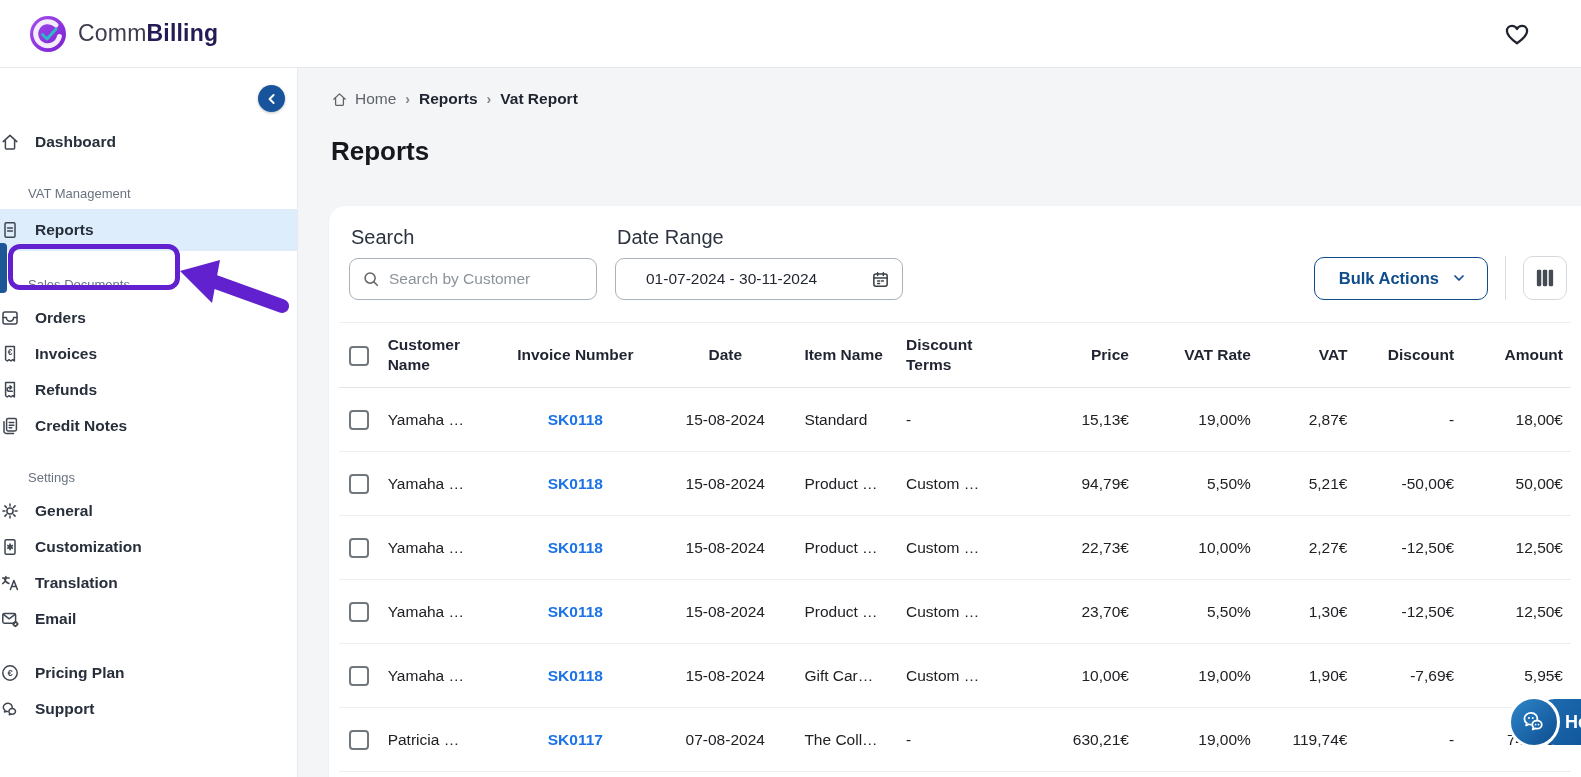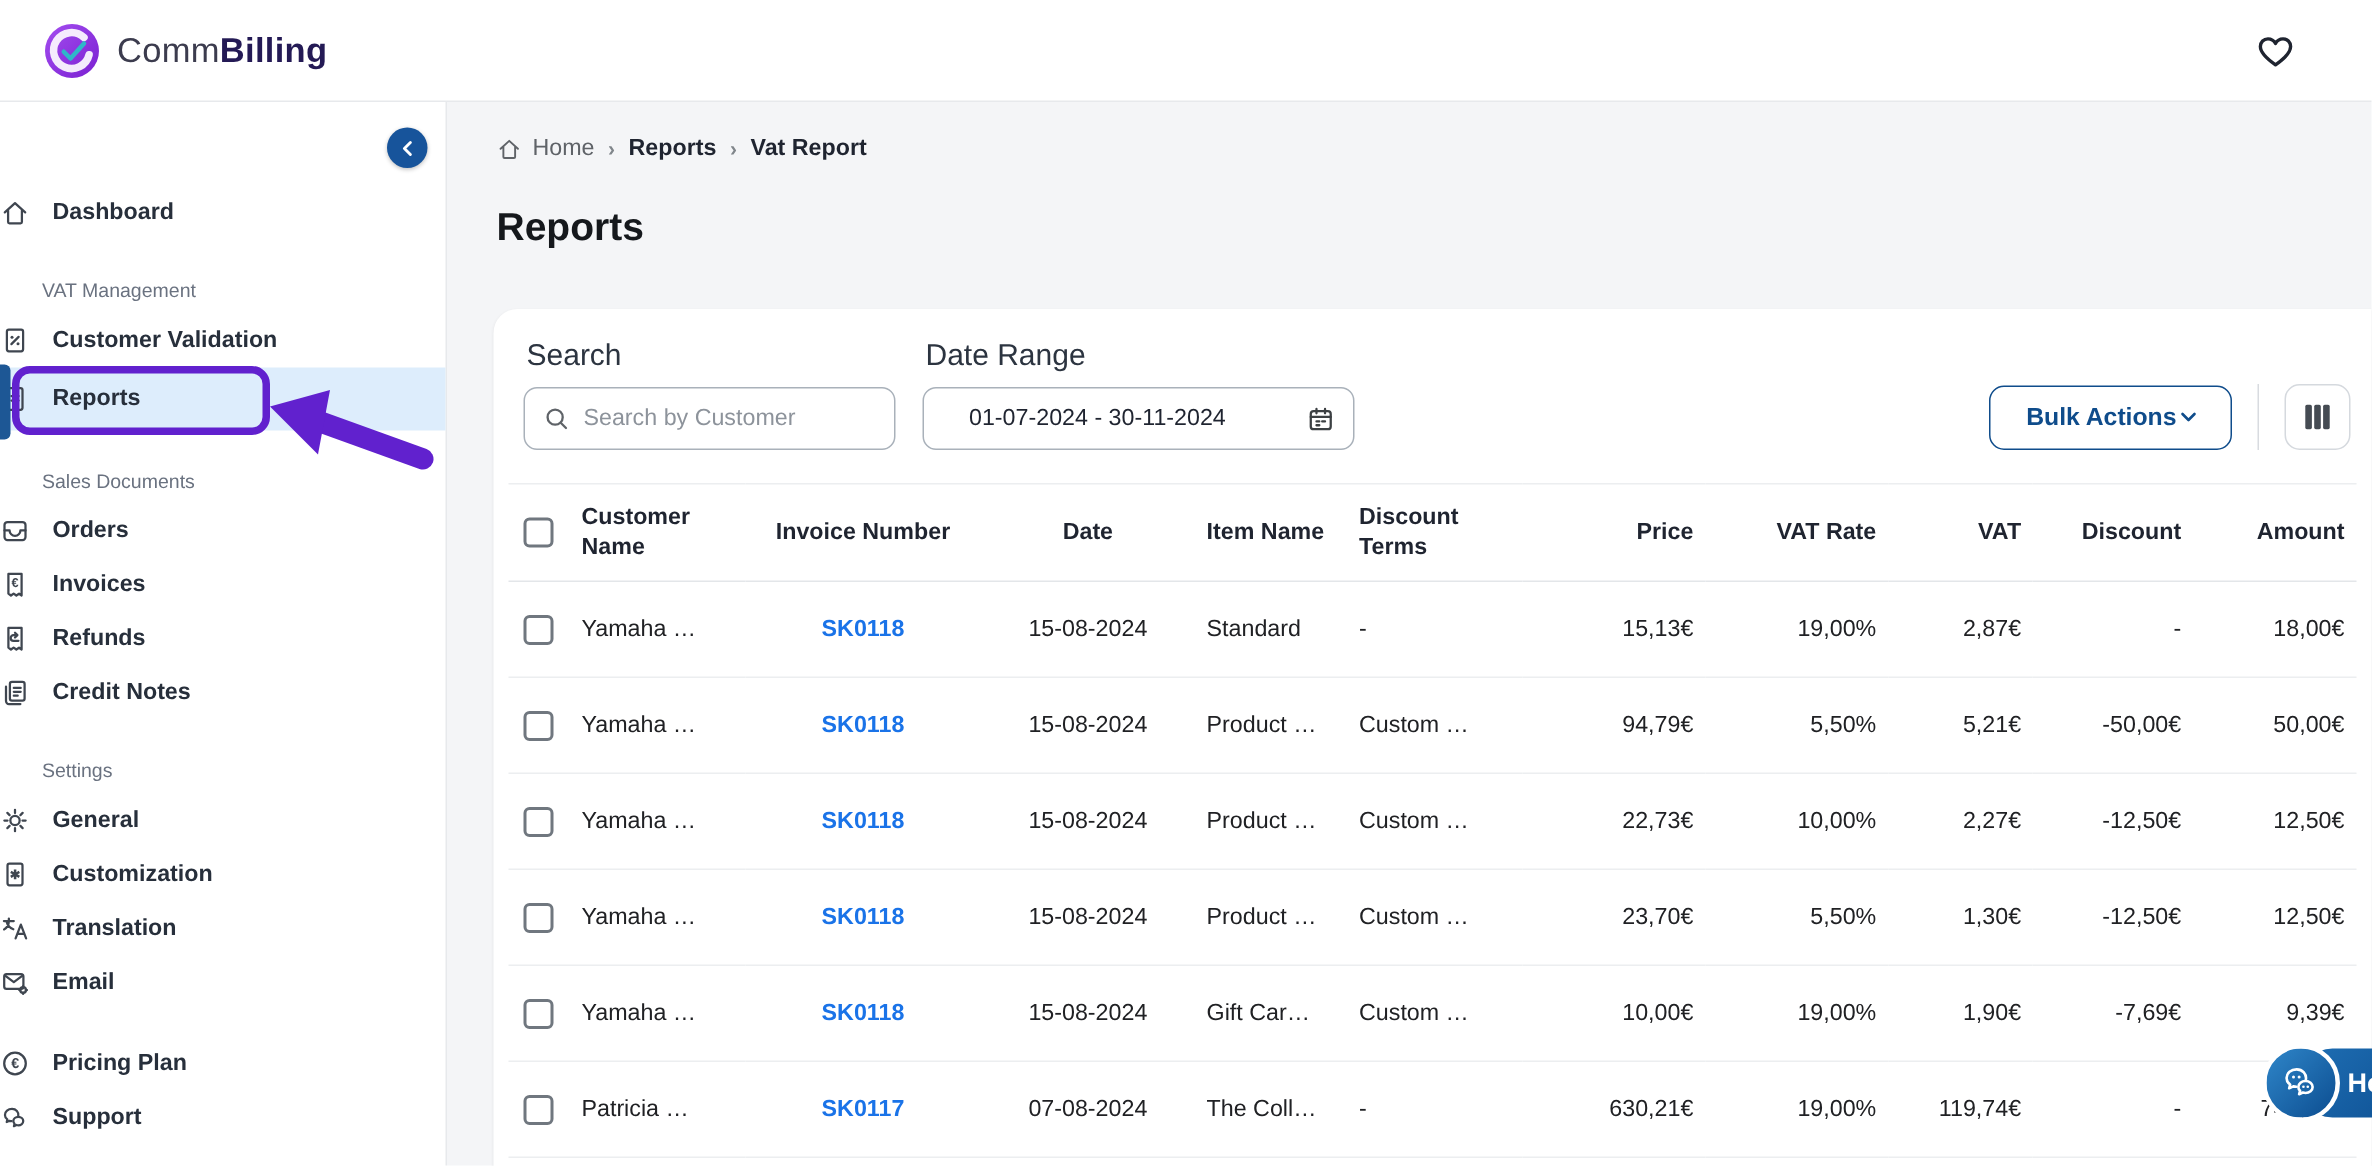--- a/index.html
+++ b/index.html
@@ -50,21 +50,21 @@
   .f-label { font-size:20px; color:#2c3publicité440; color:#2c3440; margin:0 0 9px 2px; }
   .input-wrap { position:relative; display:flex; align-items:center; height:42px;
     border:1px solid #a9b1ba; border-radius:9px; background:#fff;justify-content:space-between; }
   .search-wrap { width:248px; padding:0 10px 0 12px; }
   .search-wrap input { border:none; outline:none; flex:1; font-size:15.5px; color:#202124;
     font-family:"Liberation Sans", sans-serif; margin-left:9px; background:transparent; }
   .search-wrap input::placeholder { color:#8d939b; }
   .date-wrap { width:288px; padding:0 12px 0 30px; cursor:pointer; }
   .date-text { flex:1; font-size:15.5px; color:#1f2430; }
   .right-tools { margin-left:auto; display:flex; align-items:center; }
-  .bulk-btn { display:flex; align-items:center; height:43px; padding:0 20px 0 24px;
+  .bulk-btn { display:flex; align-items:center; gap:12px; height:43px; padding:0 20px 0 24px;
     border:1.6px solid #0f4c8b; border-radius:10px; background:#fff; cursor:pointer;
     font-size:16.5px; font-weight:700; color:#0f4c8b; font-family:"Liberation Sans", sans-serif; }
   .v-divider { width:1px; height:44px; background:#d8dbe0; margin:0 17px; }
   .cols-btn { width:44px; height:44px; border:1px solid #d5d9de; border-radius:10px; background:#fff;
     display:flex; align-items:center; justify-content:center; cursor:pointer; }
 
   
   table { border-collapse:collapse; table-layout:fixed; width:1232px; margin-left:10px; }
   thead th { border-top:1px solid #eceef0; border-bottom:1px solid #e3e6e9; font-size:15.5px;
     font-weight:700; color:#1f2430; padding:12px 8px; line-height:1.3; }
@@ -122,31 +122,20 @@
   <nav class="side-nav" id="side-nav">
       <div class="side-item">
         <span class="icn">
           <svg viewBox="0 0 20 20" width="20" height="20">
             <path stroke="#3f4650" stroke-width="1.5" stroke-linecap="round" stroke-linejoin="round" fill="none" d="M3.2 9.6 L10 3.4 L16.8 9.6 M5.4 8.2 V16 a.9.9 0 0 0 .9.9 h7.4 a.9.9 0 0 0 .9-.9 V8.2"></path>
           </svg>
         </span>
         <span>Dashboard</span>
       </div>
       <div class="side-section-header">VAT Management</div>
-      <div class="side-item">
-        <span class="icn">
-          <svg viewBox="0 0 20 20" width="20" height="20">
-            <rect stroke="#3f4650" stroke-width="1.5" stroke-linecap="round" stroke-linejoin="round" fill="none" x="4.6" y="2.8" width="10.8" height="14.4" rx="1.3"></rect>
-            <path stroke="#3f4650" stroke-width="1.5" stroke-linecap="round" stroke-linejoin="round" fill="none" d="M7.6 12.4 L12.4 7.6"></path>
-            <circle cx="8" cy="7.9" r="1" fill="#3f4650"></circle>
-            <circle cx="12" cy="12.1" r="1" fill="#3f4650"></circle>
-          </svg>
-        </span>
-        <span>Customer Validation</span>
-      </div>
       <div class="side-item selected">
         <span class="icn">
           <svg viewBox="0 0 20 20" width="20" height="20">
             <rect stroke="#3f4650" stroke-width="1.5" stroke-linecap="round" stroke-linejoin="round" fill="none" x="5" y="2.8" width="10" height="14.4" rx="1.3"></rect>
             <path stroke="#3f4650" stroke-width="1.5" stroke-linecap="round" stroke-linejoin="round" fill="none" d="M7.6 8 h4.8 M7.6 11 h4.8"></path>
           </svg>
         </span>
         <span>Reports</span>
       </div>
       <div class="side-section-header">Sales Documents</div>
@@ -408,21 +397,21 @@
             <td class="ac"><span class="cbx"></span></td>
             <td class="al">Yamaha …</td>
             <td class="ac"><a class="inv-link">SK0118</a></td>
             <td class="ac">15-08-2024</td>
             <td class="al">Gift Car…</td>
             <td class="al">Custom …</td>
             <td class="ar">10,00€</td>
             <td class="ar">19,00%</td>
             <td class="ar">1,90€</td>
             <td class="ar">-7,69€</td>
-            <td class="ar">9,39€</td>
+            <td class="ar">5,95€</td>
           </tr>
           <tr>
             <td class="ac"><span class="cbx"></span></td>
             <td class="al">Patricia …</td>
             <td class="ac"><a class="inv-link">SK0117</a></td>
             <td class="ac">07-08-2024</td>
             <td class="al">The Coll…</td>
             <td class="al">-</td>
             <td class="ar">630,21€</td>
             <td class="ar">19,00%</td>

